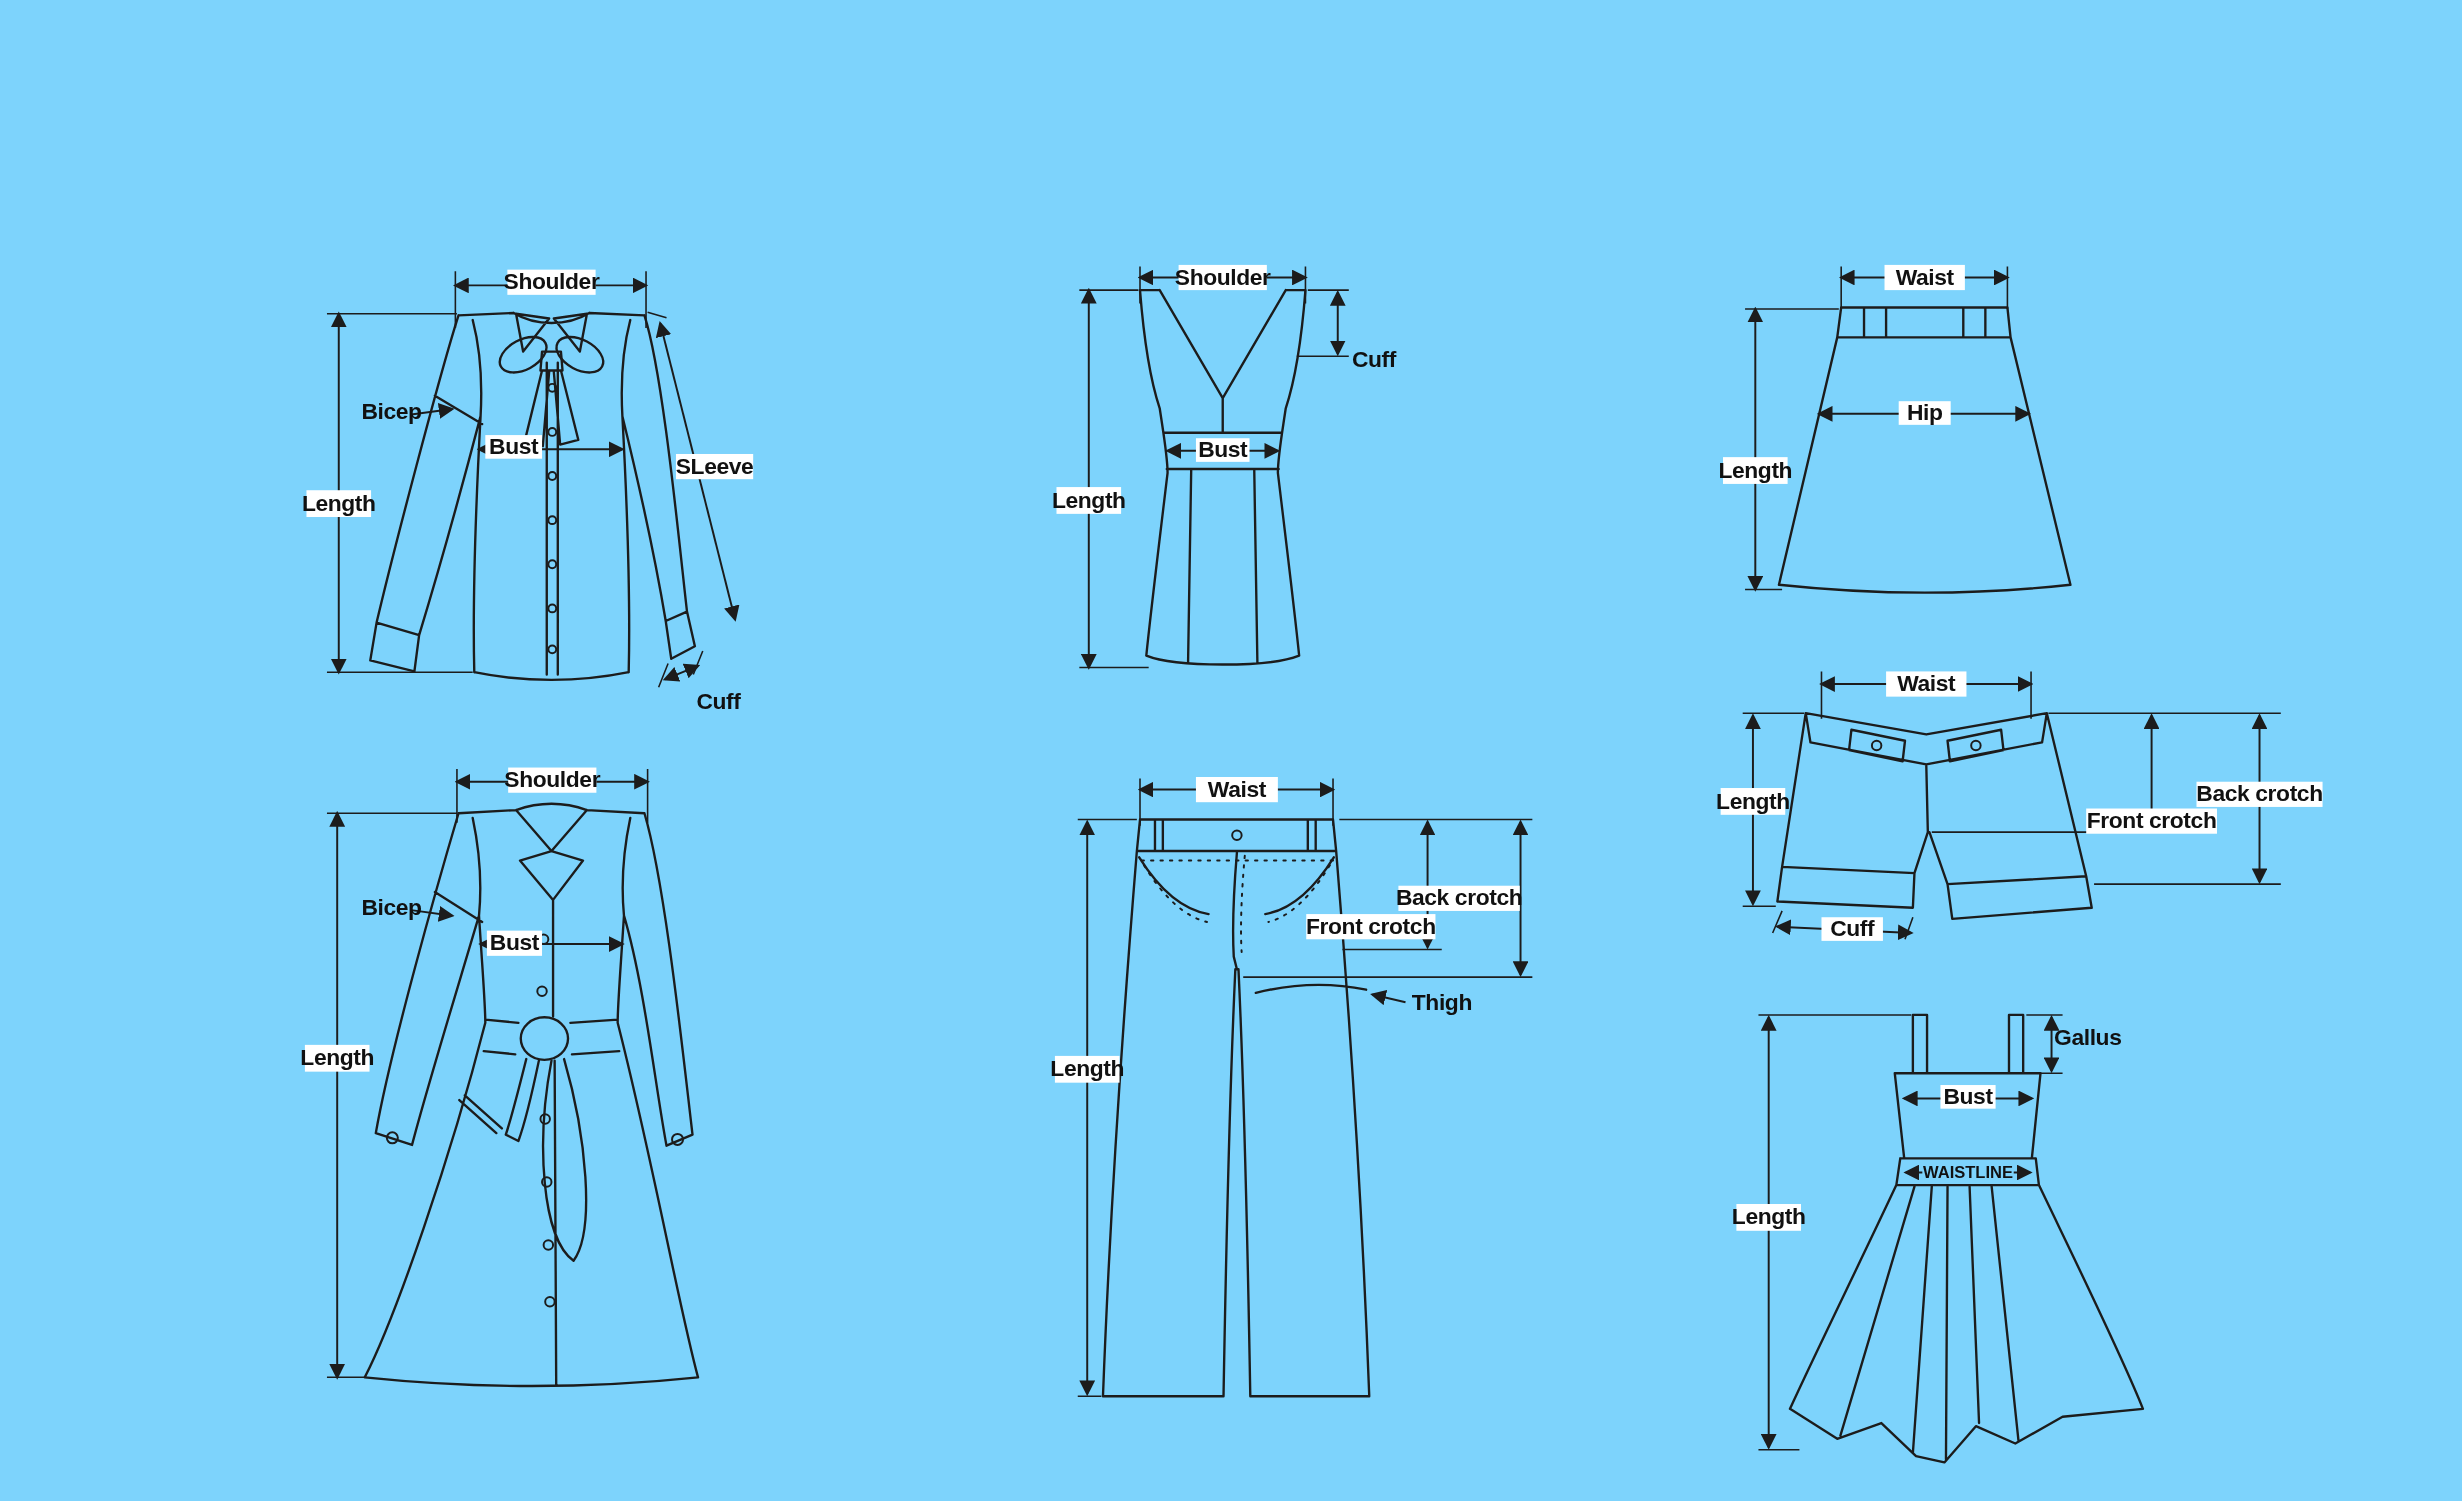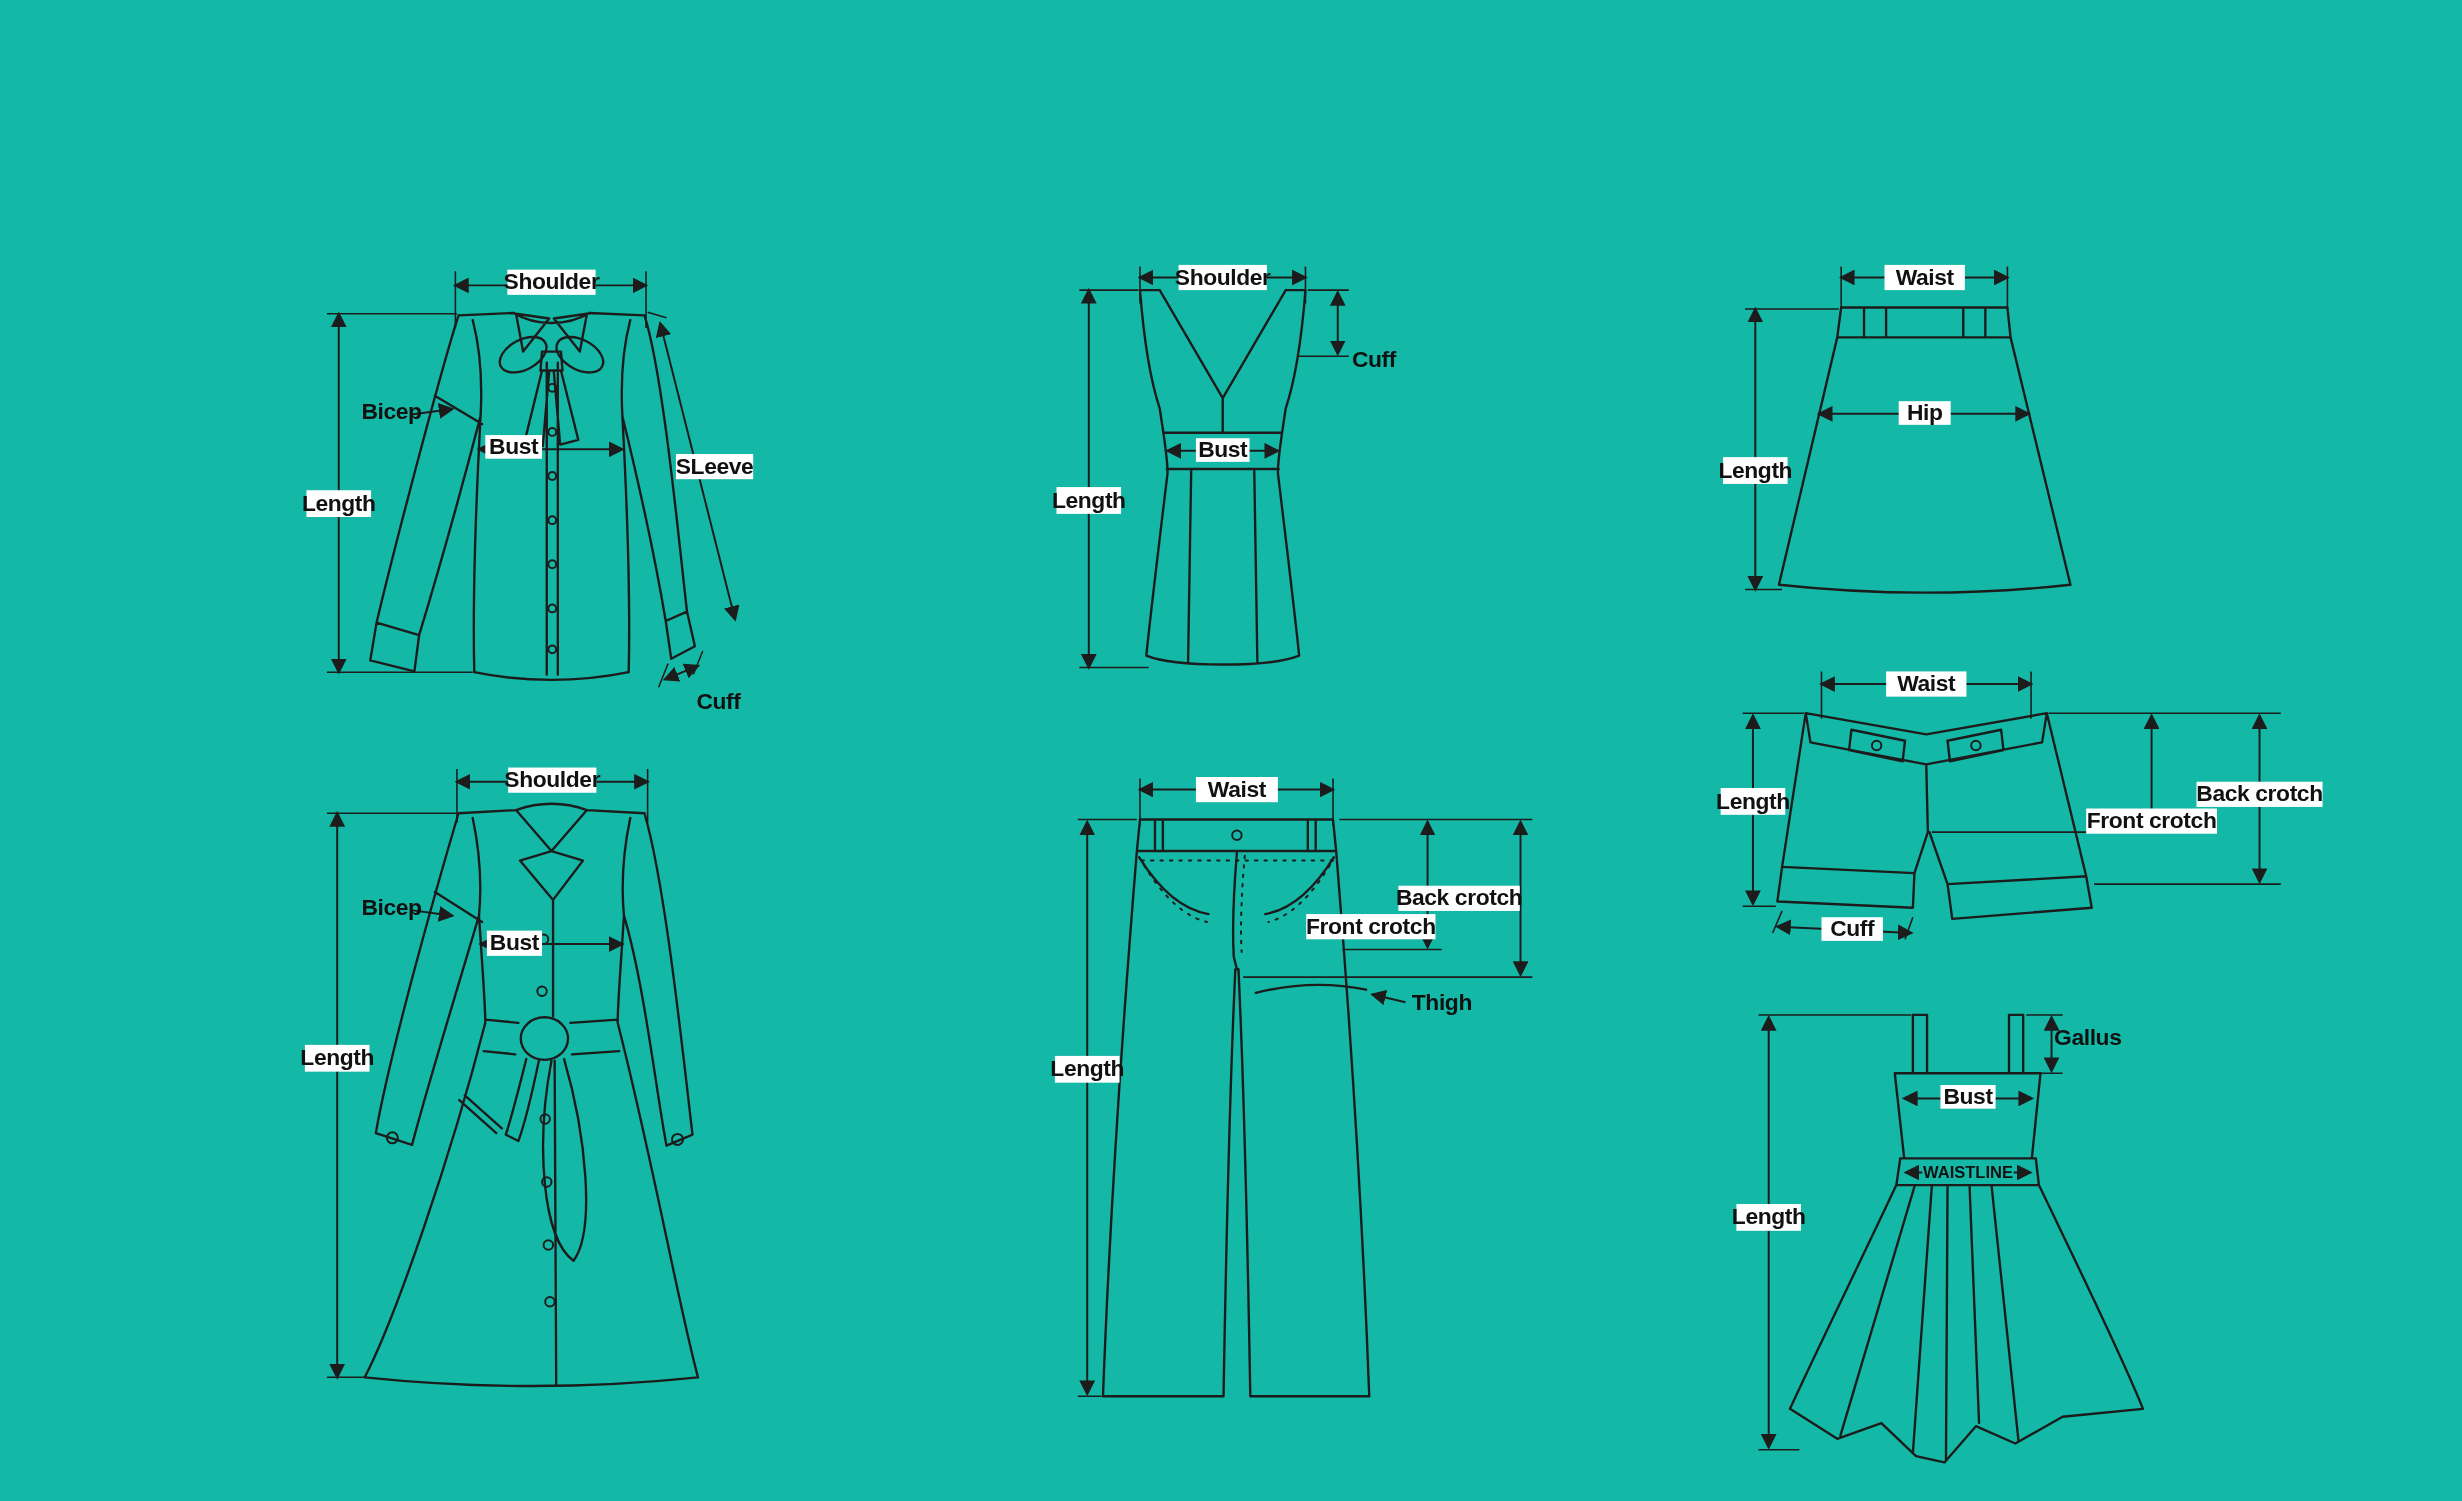--- a/index.html
+++ b/index.html
@@ -1,16 +1,16 @@
 <!DOCTYPE html>
 <html style="font-size:12.6px"><head>
 <meta charset="utf-8">
 <style>
   html,body { margin:0; padding:0; background:#ffffff; }
-  .canvas { position:relative; width:2462px; height:1502px; background:#14b8a6; overflow:hidden;text-decoration:underline; }
+  .canvas { position:relative; width:2462px; height:1502px; background:#7dd3fc; overflow:hidden;text-decoration:underline; }
   svg { display:block; }
   .g    { fill:none; stroke:#1c1c1c; stroke-width:3;   stroke-linejoin:round; stroke-linecap:round; }
   .gd   { fill:none; stroke:#1c1c1c; stroke-width:2.5; stroke-dasharray:3 9; stroke-linecap:round; }
   .dim  { fill:none; stroke:#1c1c1c; stroke-width:2.5; }
   .tick { fill:none; stroke:#1c1c1c; stroke-width:2;   }
   .lbg  { fill:#ffffff; }
   .btn  { fill:none; stroke:#1c1c1c; stroke-width:2.5; }
   .loop { fill:none; stroke:#1c1c1c; stroke-width:3; }
   text  { font:700 29px "Liberation Sans", sans-serif; fill:#111111; text-anchor:middle; letter-spacing:-0.5px; }
   text.small { font-size:21px; letter-spacing:0; }

